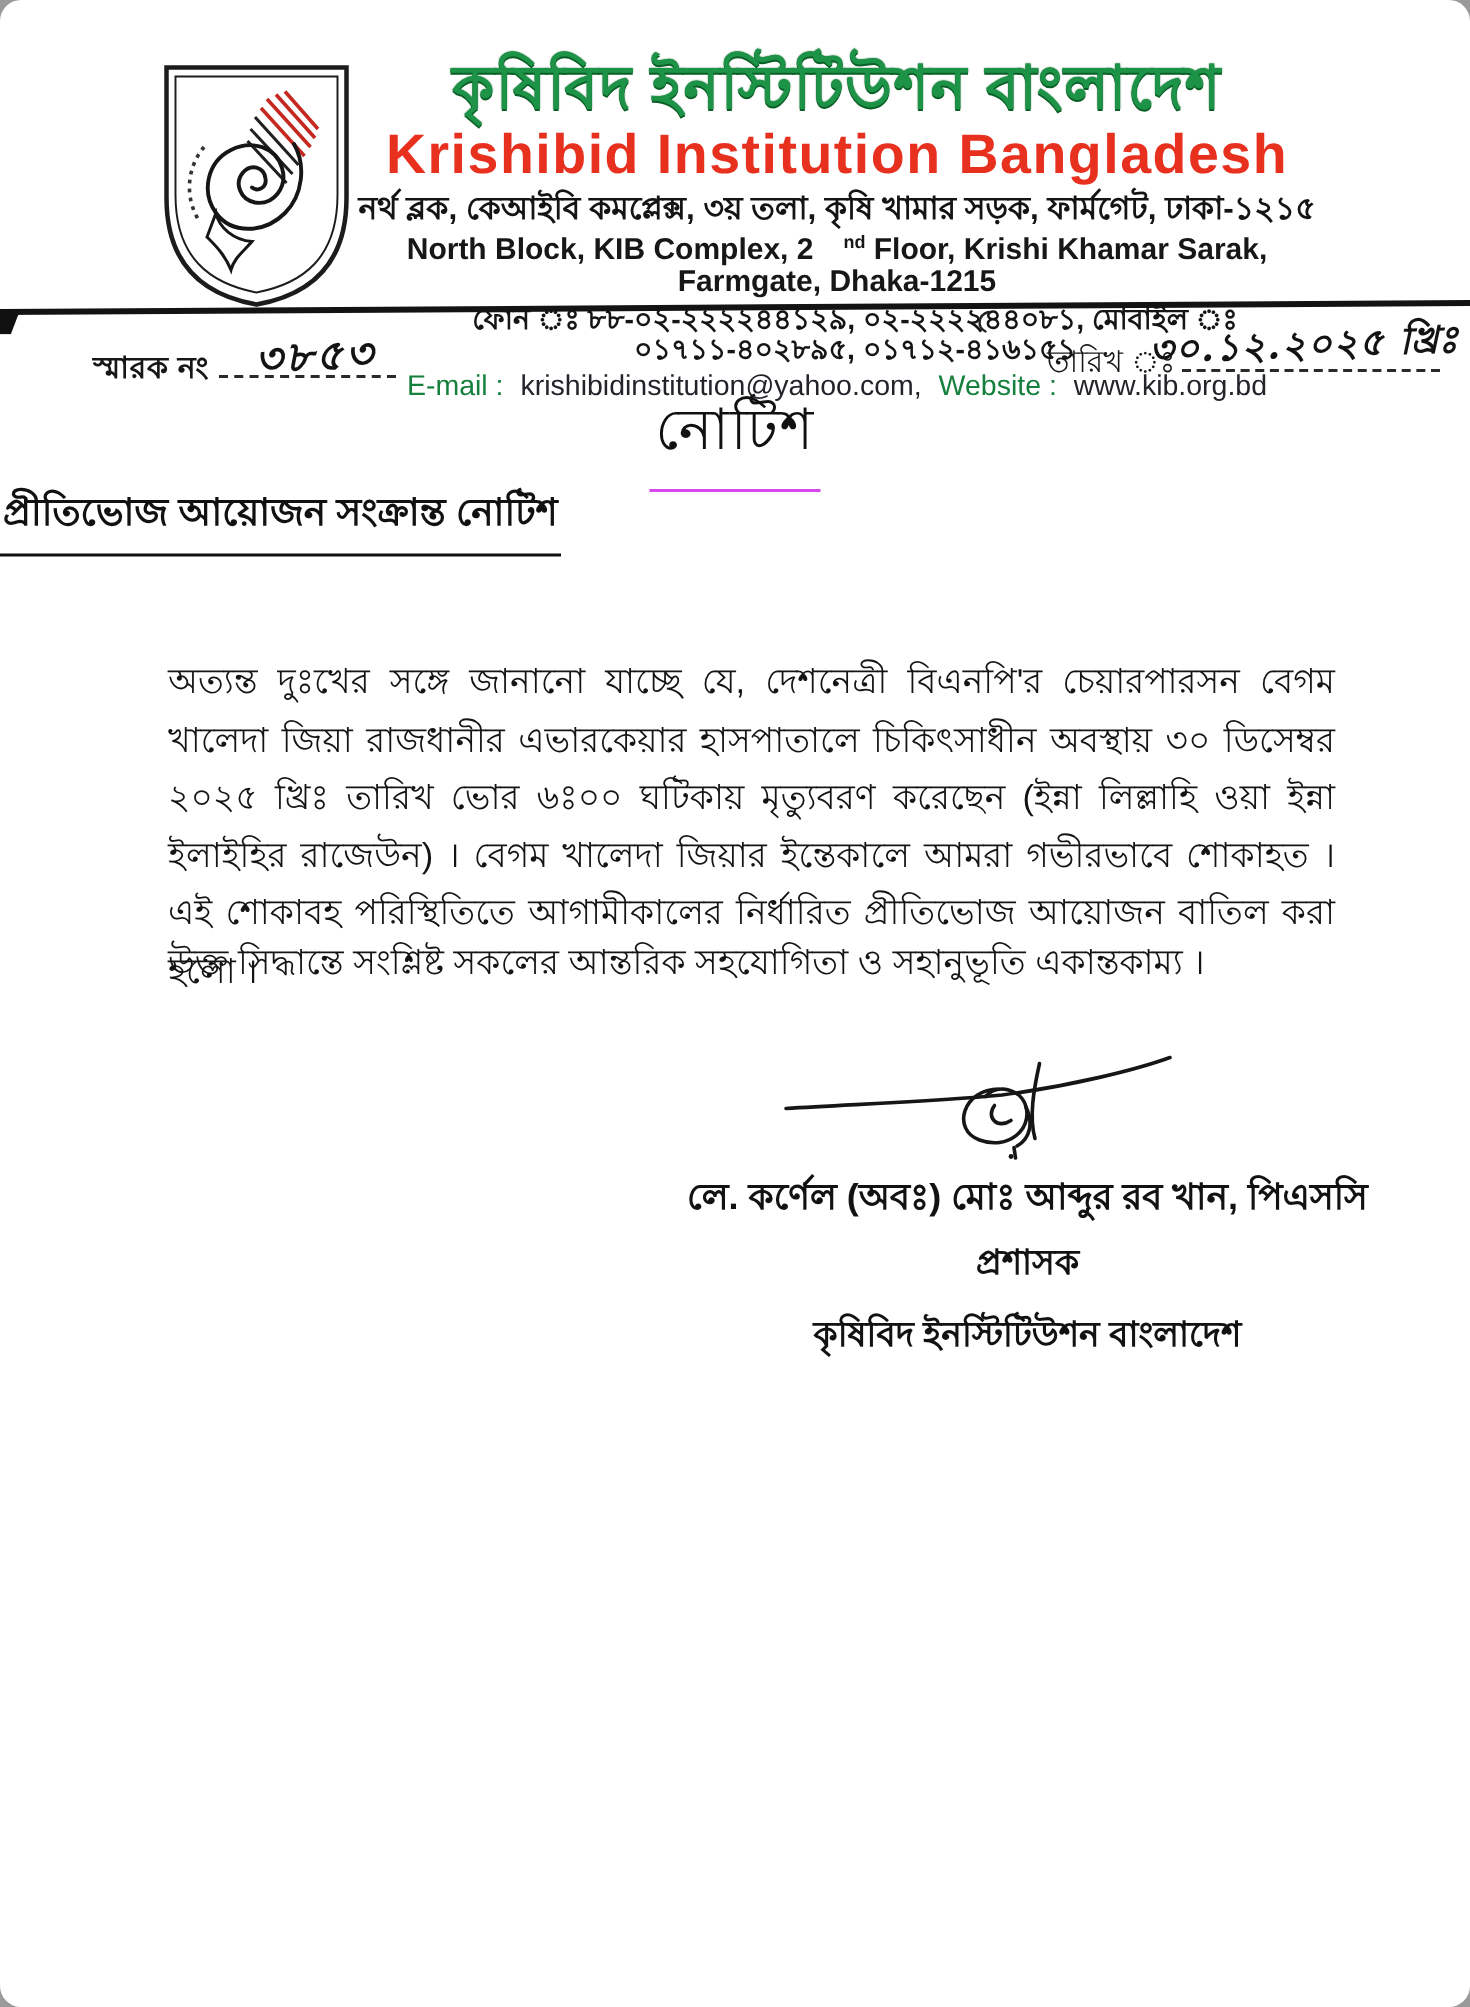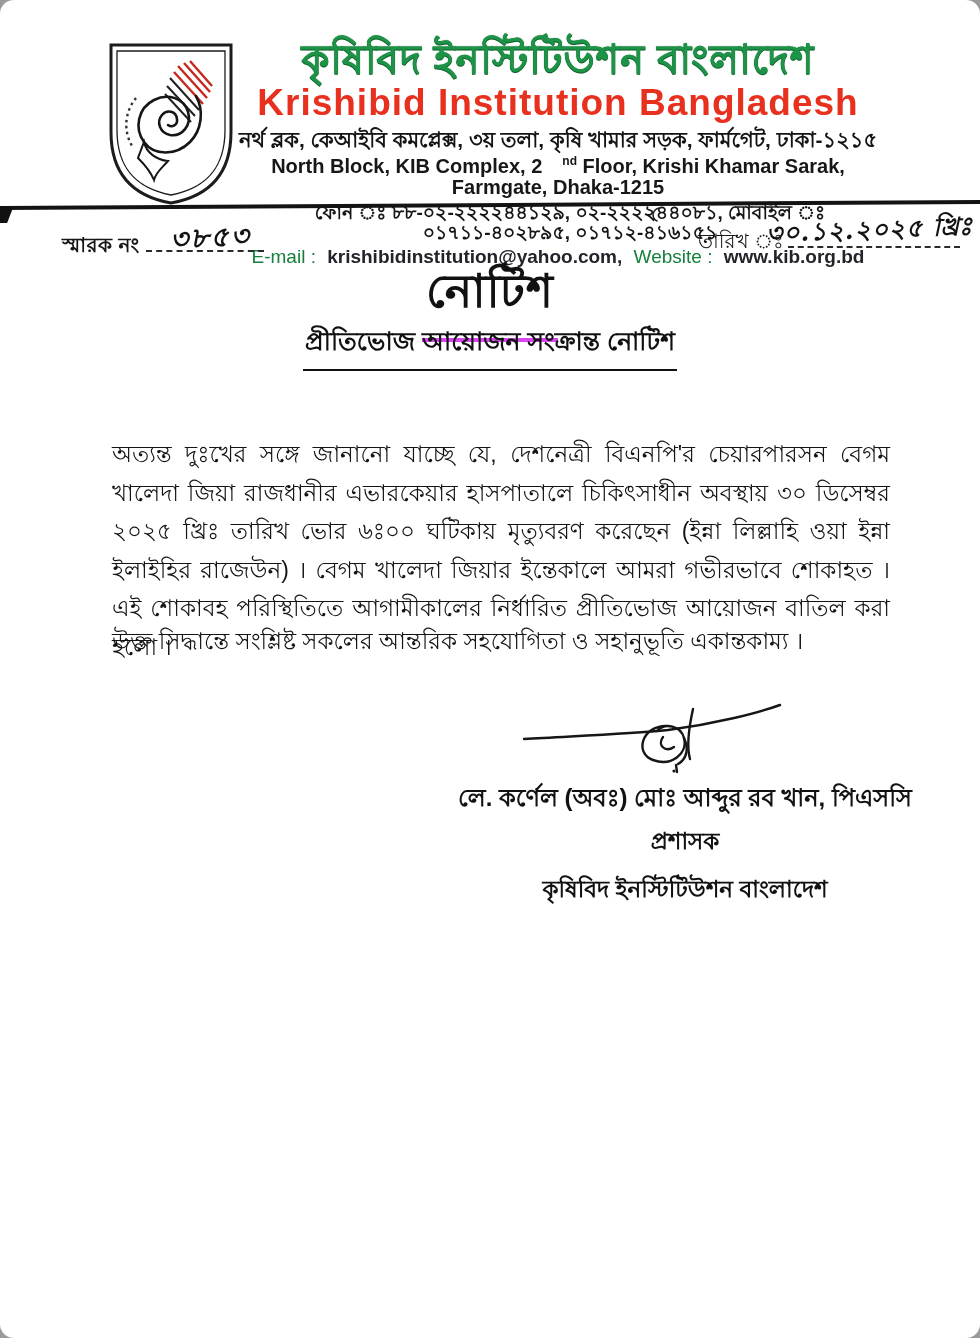--- a/index.html
+++ b/index.html
@@ -16,21 +16,21 @@
     text-shadow:0 0 1px #0b5f27, 0 1px 0 #0b5f27;letter-spacing:1px;
   }
   .org-en{display:block;font-size:37px;font-weight:bold;color:#e8301f;letter-spacing:1px;margin-top:2px;}
   .addr-bn{display:block;font-size:21px;font-weight:bold;color:#141414;margin-top:6px;}
   .addr-en{display:block;font-size:20px;font-weight:bold;color:#171717;margin-top:3px;}
   .addr-en .sup{vertical-align:super;font-size:12px;padding-left:20px;}
   .phone{display:block;font-size:19px;font-weight:bold;color:#151515;margin-top:4px;margin-left:24px;}
   .email{display:block;font-size:19px;color:#23252b;margin-top:3px;}
   .email .lbl{font-weight:normal;color:#15803d;}
   .email .val{color:#22242a;}
-  .email span{margin:0 3px;font-weight:bold;}
+  .email span{margin:0 3px;}
   
   .rule{position:absolute;left:-6px;top:203px;width:996px;height:4px;background:#131313;transform:rotate(-0.35deg);}
   .corner-mark{position:absolute;left:0;top:206px;width:13px;height:17px;background:#111;
     clip-path:polygon(0 0,100% 10%,55% 100%,0 100%);}
   .stray{position:absolute;left:648px;top:206px;width:16px;height:18px;}
   
   .memo-row{position:absolute;left:62px;top:230px;font-size:20px;color:#161616;}
   .memo-label{font-weight:bold;letter-spacing:.5px;}
   .hand{
     font-family:"DejaVu Serif","Liberation Serif",serif;font-style:italic;font-weight:bold;color:#131313;
@@ -38,24 +38,24 @@
   .memo-num{position:absolute;left:108px;top:-14px;font-size:28px;transform:rotate(-3deg);letter-spacing:2px;}
   .dotline{display:inline-block;border-bottom:2px dashed #2a2a2a;height:16px;}
   .memo-dot{width:118px;margin-left:6px;}
   .date-row{position:absolute;left:698px;top:226px;font-size:20px;color:#161616;}
   .date-label{font-weight:normal;}
   .date-val{position:absolute;left:68px;top:-16px;width:220px;font-size:25px;transform:rotate(-2deg);letter-spacing:1px;white-space:nowrap;}
   .date-dot{width:172px;margin-left:4px;}
   
   .notice-title-wrap{position:absolute;left:0;top:256px;width:980px;text-align:center;}
   .notice-title{
-    display:inline-block;font-size:46px;font-weight:bold;color:#111;
-    border-bottom:4px solid #d946ef;padding:0 4px 6px 4px;letter-spacing:1px;
+    display:inline-block;font-size:38px;font-weight:normal;color:#111;
+    border-bottom:2px solid #d946ef;padding:0 4px 6px 4px;letter-spacing:1px;
   }
-  .notice-subject-wrap{position:absolute;left:0;top:322px;width:980px;text-align:center;}
+  .notice-subject-wrap{position:absolute;left:0;top:322px;width:980px;}
   .notice-subject{
     display:inline-block;font-size:25px;font-weight:bold;color:#111;
     border-bottom:2.5px solid #111;padding:0 2px 4px 2px;
   }
   .para{
     position:absolute;left:112px;width:778px;font-size:23px;line-height:38.5px;
     text-align:justify;color:#141414;
   }
   .para1{top:412px;}
   .para2{top:599px;}

